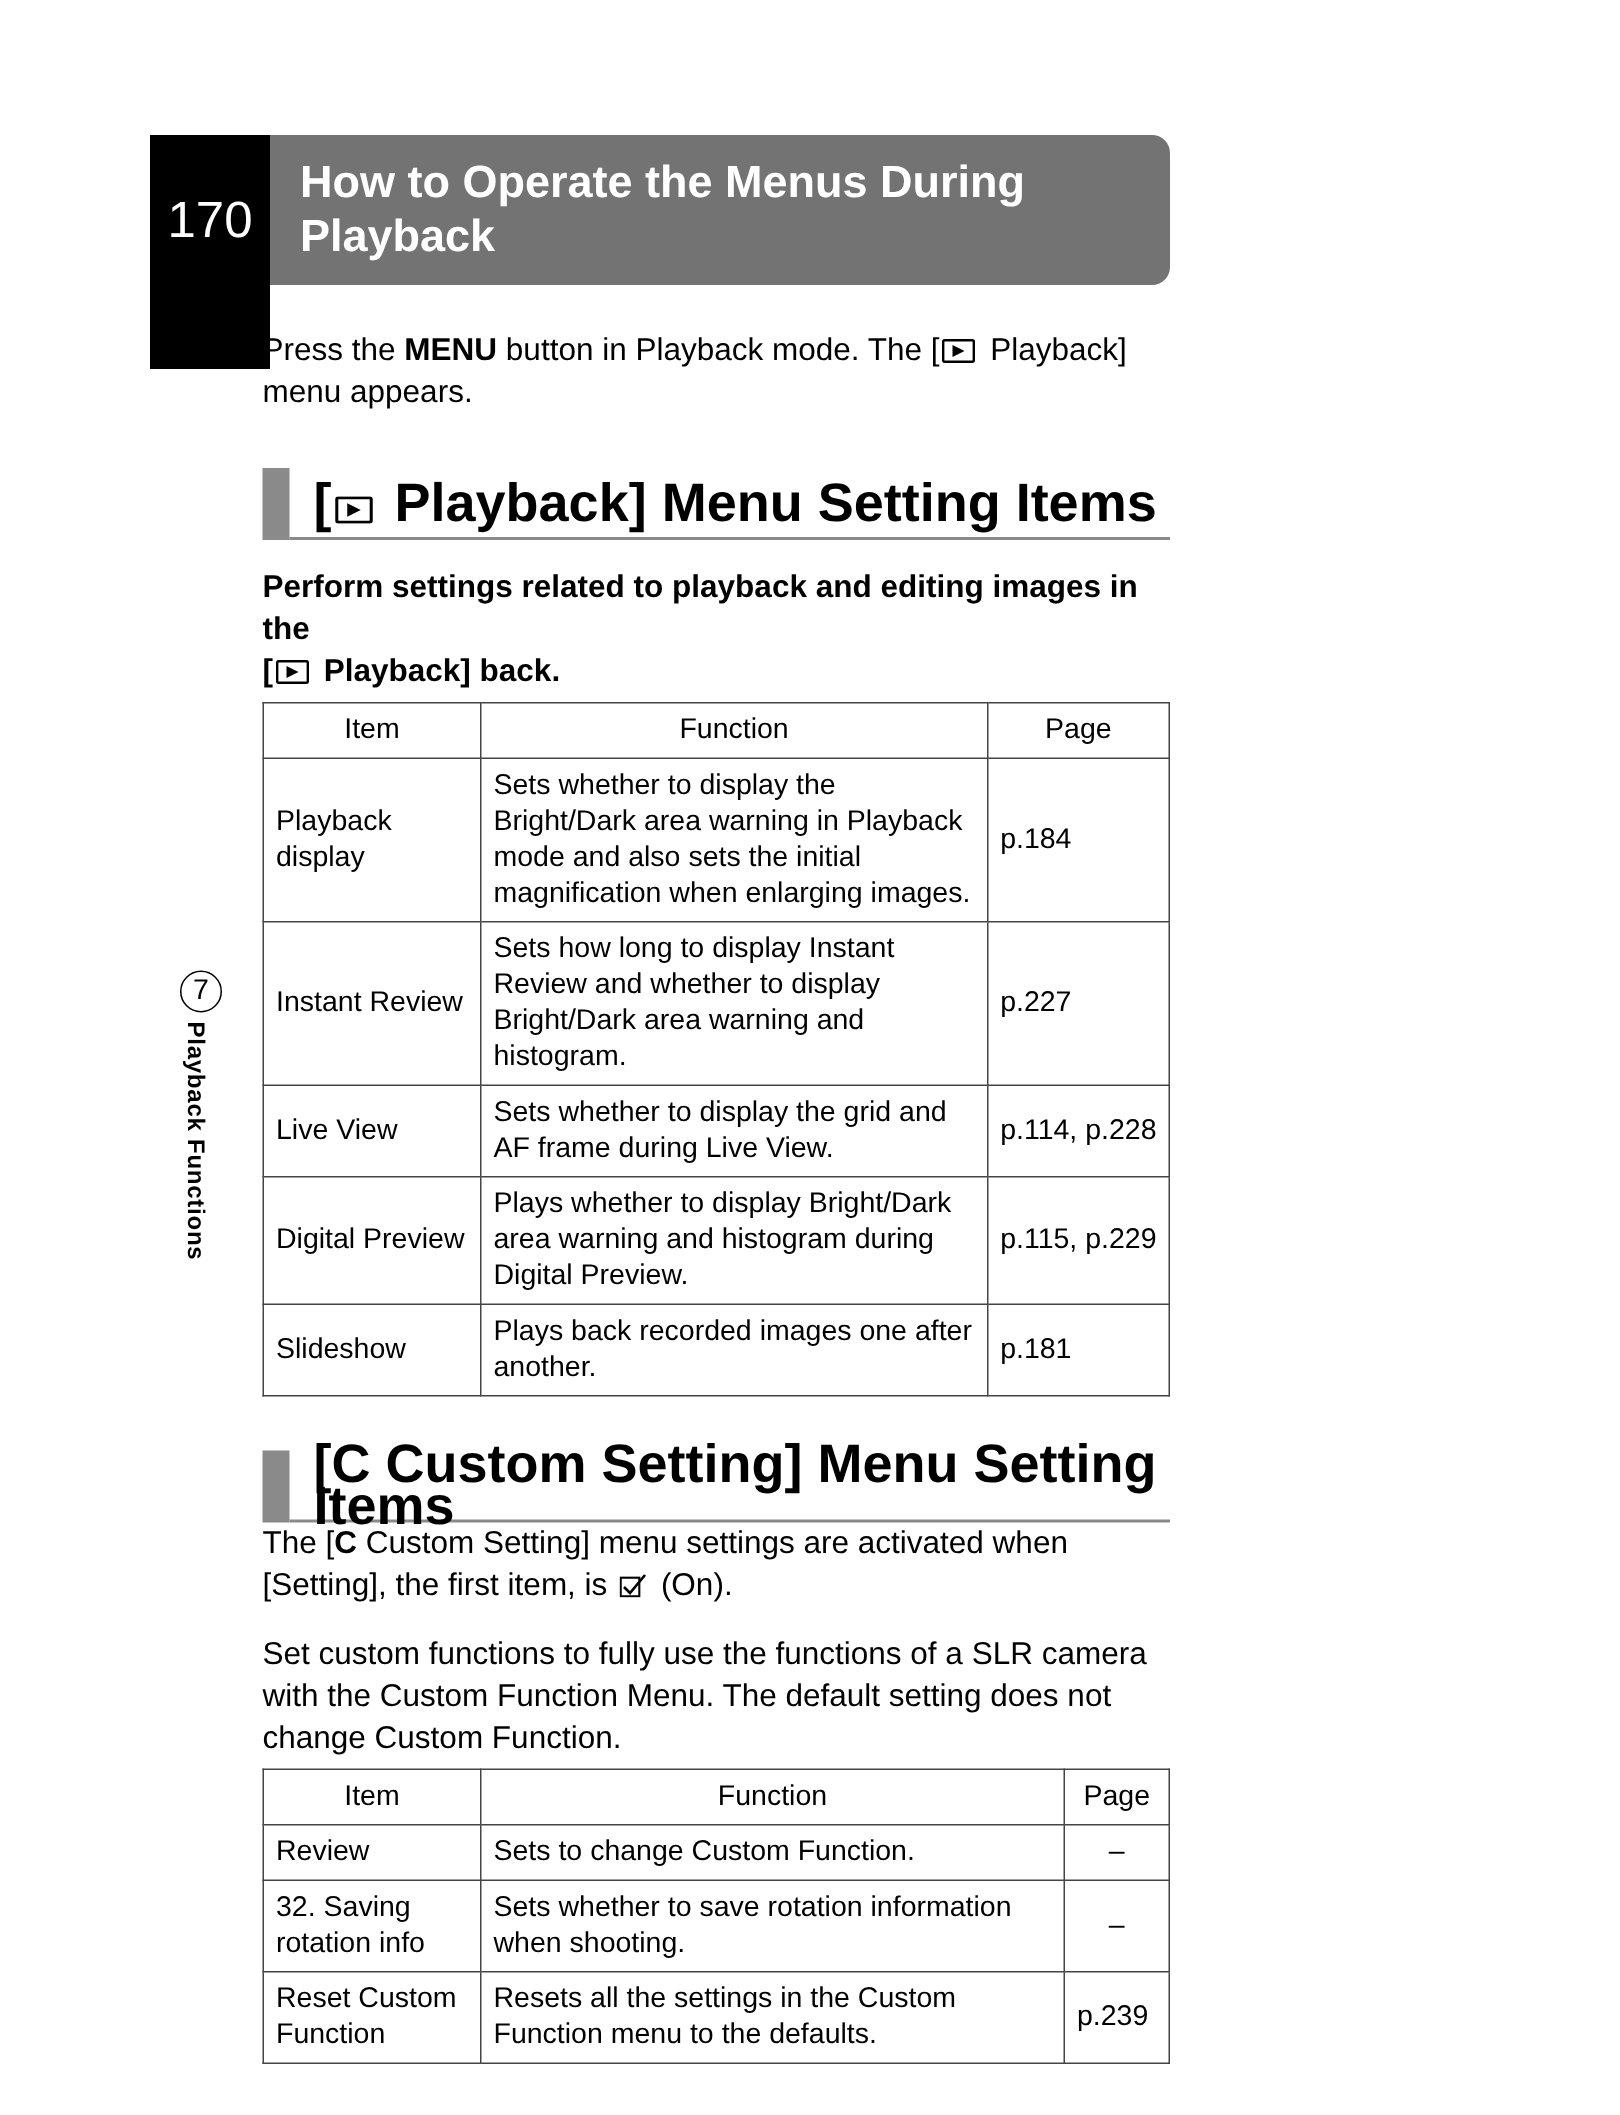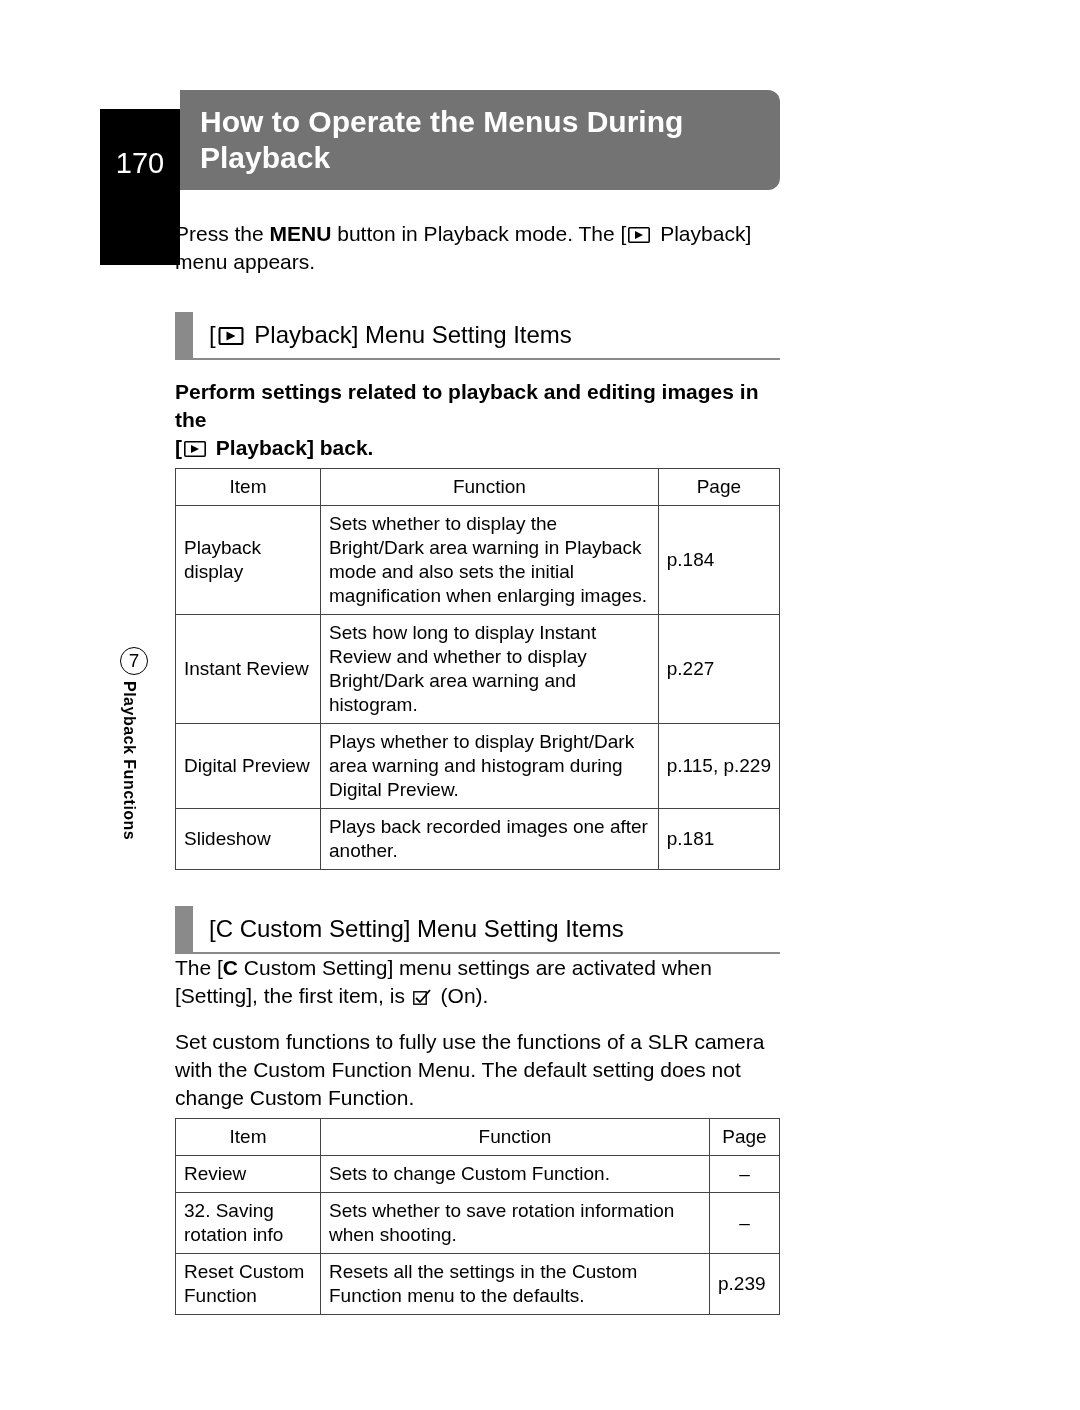--- a/index.html
+++ b/index.html
@@ -19,26 +19,25 @@
 
   
   .page-num-block {
     position: absolute;
     left: 100px;
     top: 90px;
     width: 80px;
     height: 118px;
     background: #000;
     color: #fff;
-    font-size: 29px;
+    font-size: 34px;
     display: flex;
     align-items: flex-start;
     justify-content: center;
     padding-top: 38px;
-    margin-top: 19px;
   }
 
   
   .title-band {
     position: absolute;
     left: 180px;
     top: 90px;
     width: 600px;
     height: 100px;
     background: #737373;
@@ -79,22 +78,22 @@
     background: #8a8a8a;
   }
   .sec-title-wrap {
     flex: 1;
     border-bottom: 2px solid #8a8a8a;
     display: flex;
     align-items: center;
     padding-left: 16px;
   }
   .sec-title {
-    font-size: 24px;
-    font-weight: normal;
+    font-size: 36px;
+    font-weight: bold;
   }
 
   
   .pb-icon {
     display: inline-flex;
     vertical-align: -2px;
     margin: 0 4px 0 2px;
   }
   .pb-icon svg { display: block; }
 
@@ -230,20 +229,25 @@
             <td>Playback display</td>
             <td>Sets whether to display the Bright/Dark area warning in Playback mode and also sets the initial magnification when enlarging images.</td>
             <td class="page-col">p.184</td>
           </tr>
           <tr>
             <td>Instant Review</td>
             <td>Sets how long to display Instant Review and whether to display Bright/Dark area warning and histogram.</td>
             <td class="page-col">p.227</td>
           </tr>
           <tr>
+            <td>Live View</td>
+            <td>Sets whether to display the grid and AF frame during Live View.</td>
+            <td class="page-col">p.114, p.228</td>
+          </tr>
+          <tr>
             <td>Digital Preview</td>
             <td>Plays whether to display Bright/Dark area warning and histogram during Digital Preview.</td>
             <td class="page-col">p.115, p.229</td>
           </tr>
           <tr>
             <td>Slideshow</td>
             <td>Plays back recorded images one after another.</td>
             <td class="page-col">p.181</td>
           </tr>
         </tbody>

